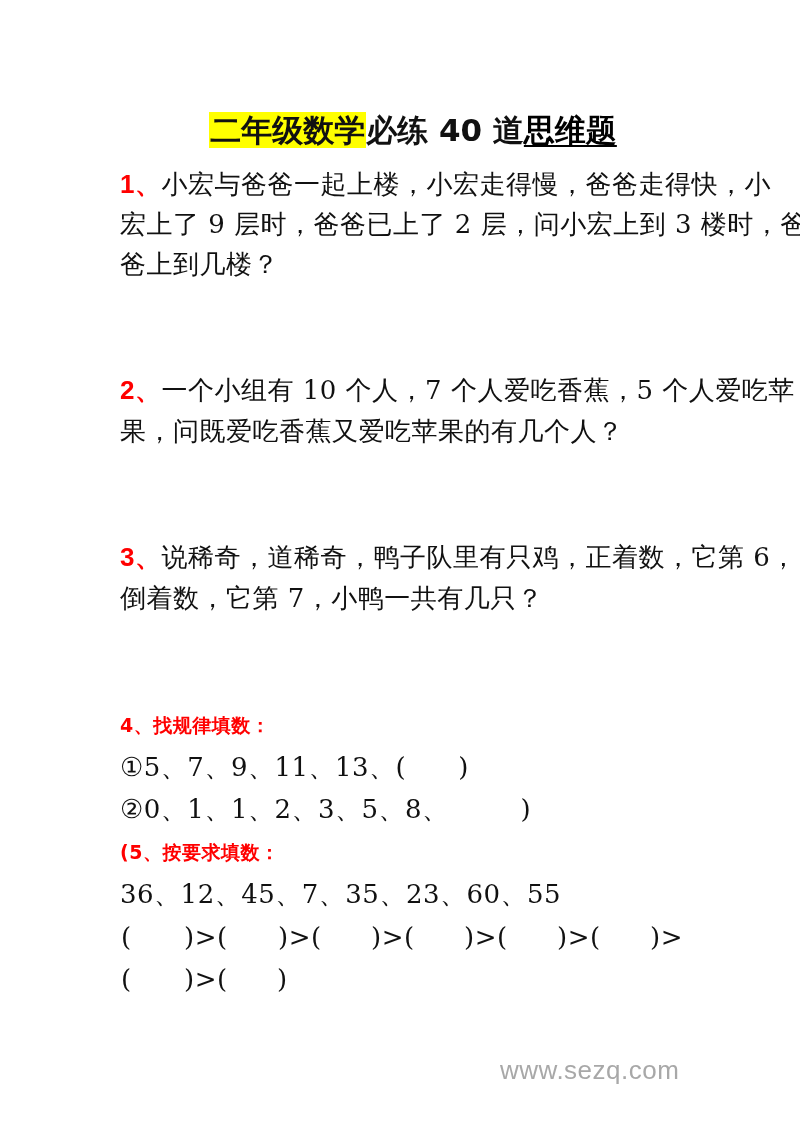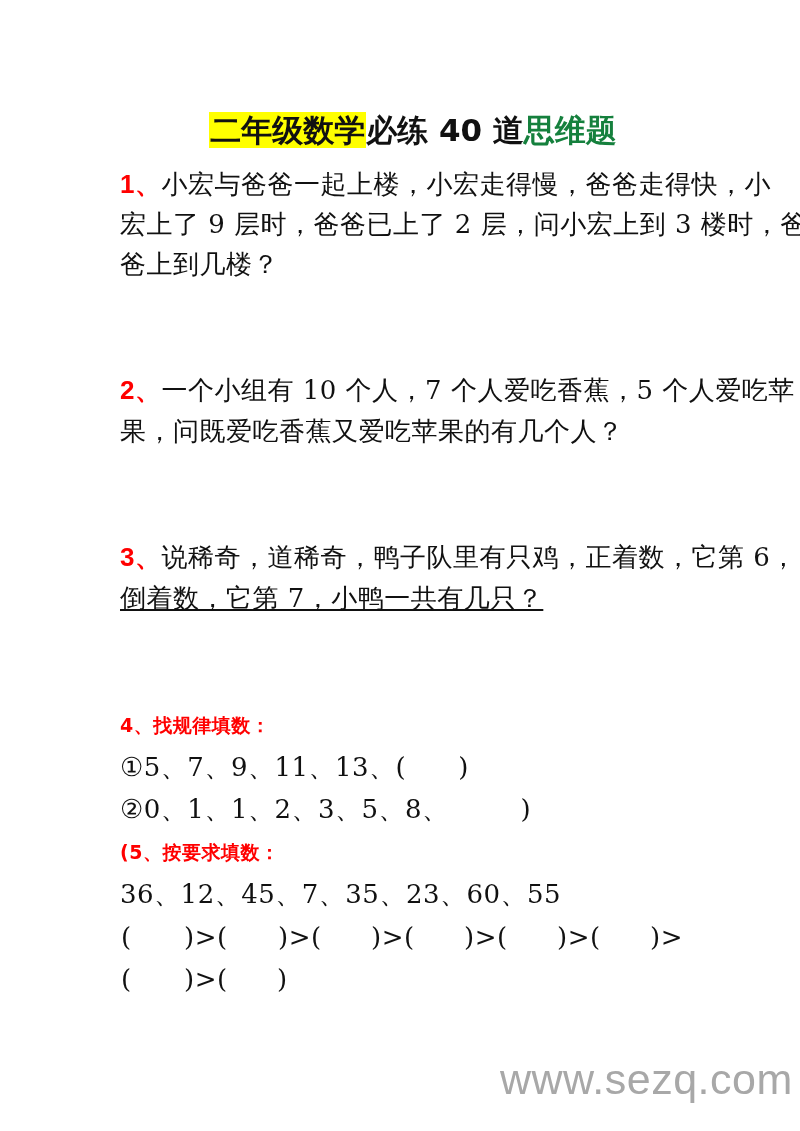--- a/index.html
+++ b/index.html
@@ -1,27 +1,27 @@
 <!DOCTYPE html>
 <html><head>
   <meta charset="utf-8">
   <style>
     html, body { margin: 0; padding: 0; background: #ffffff; }
     body { width: 800px; height: 1131px; position: relative; overflow: hidden;
       font-family: "DejaVu Serif", "Liberation Serif", serif; color: #111; }
     .title { position: absolute; top: 108px; left: 0; width: 800px; text-align: center;
       font-family: "DejaVu Sans", "Liberation Sans", sans-serif; font-weight: bold; font-size: 31px; line-height: 44px; white-space: nowrap; }
     .title .hl { background: #ffff00; padding: 0 1px; margin-left: 26px; }
-    .title .red { color: #15803d; text-decoration-thickness: 2px; text-underline-offset: 4px; }
+    .title .red { color: #000000; text-decoration: underline; text-decoration-thickness: 2px; text-underline-offset: 4px; }
     .line { position: absolute; left: 120px; font-size: 26px; line-height: 26px; white-space: nowrap; letter-spacing: 0.5px; }
     .num { color: #ff0000; font-family: "Liberation Sans", "DejaVu Sans", sans-serif; font-weight: bold; }
     .head { color: #ff0000; font-family: "DejaVu Sans", "Liberation Sans", sans-serif; font-weight: bold; font-size: 19px; }
     .blank { display: inline-block; }
     .watermark { position: absolute; left: 500px; top: 1055px; font-family: "Liberation Sans", "DejaVu Sans", sans-serif;
-      font-size: 43px; color: #a8a8a8; letter-spacing: 0.5px; }
+      font-size: 26px; color: #a8a8a8; letter-spacing: 0.5px; }
   </style>
 </head>
 <body>
 
 <div class="title">
   <span class="hl">二年级数学</span><span>必练 40 道</span><span class="red">思维题</span>
 </div>
 
 <div class="line" style="top:171px;">
   <span class="num">1、</span><span>小宏与爸爸一起上楼，小宏走得慢，爸爸走得快，小</span>
@@ -30,21 +30,21 @@
 <div class="line" style="top:251px;">爸上到几楼？</div>
 
 <div class="line" style="top:377px;">
   <span class="num">2、</span><span>一个小组有 10 个人，7 个人爱吃香蕉，5 个人爱吃苹</span>
 </div>
 <div class="line" style="top:418px;">果，问既爱吃香蕉又爱吃苹果的有几个人？</div>
 
 <div class="line" style="top:544px;">
   <span class="num">3、</span><span>说稀奇，道稀奇，鸭子队里有只鸡，正着数，它第 6，</span>
 </div>
-<div class="line" style="top:585px;text-decoration:underline;">倒着数，它第 7，小鸭一共有几只？</div>
+<div class="line" style="top:585px;">倒着数，它第 7，小鸭一共有几只？</div>
 
 <div class="line head" style="top:712px;text-align:center;">4、找规律填数：</div>
 <div class="line" style="top:754px;">
   <span>①</span><span>5、7、9、11、13、(</span><span class="blank" style="width:52px;"></span><span>)</span>
 </div>
 <div class="line" style="top:796px;">
   <span>②</span><span>0、1、1、2、3、5、8、</span><span class="blank" style="width:72px;"></span><span>)</span>
 </div>
 
 <div class="line head" style="top:839px;">(5、按要求填数：</div>

